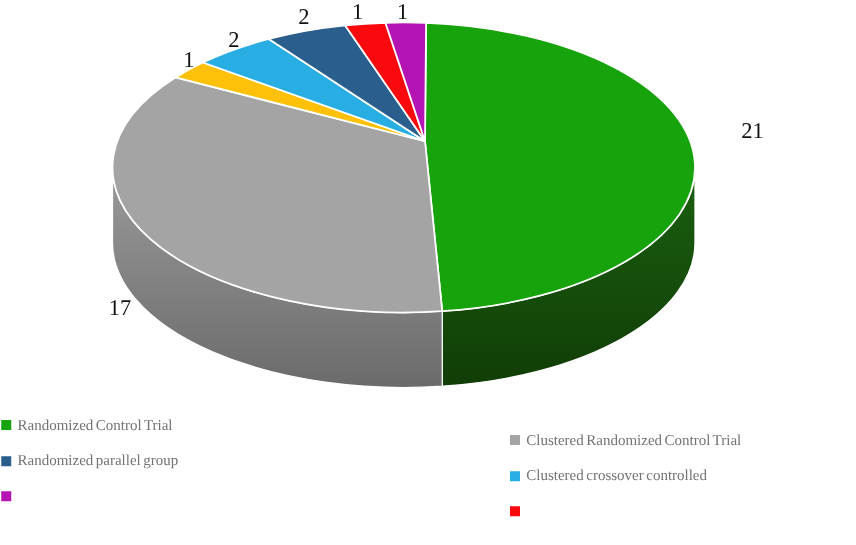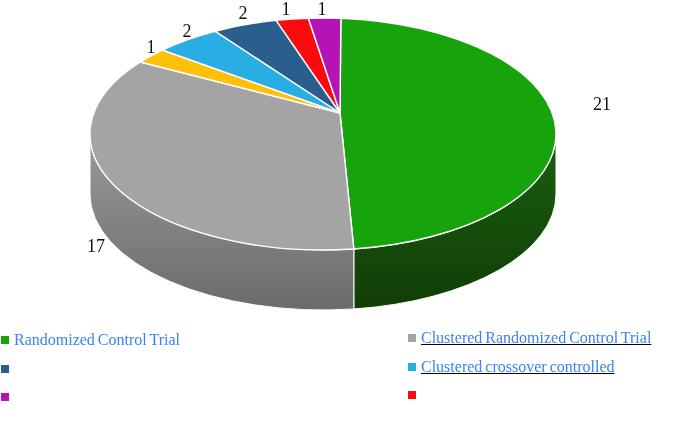--- a/index.html
+++ b/index.html
@@ -15,34 +15,34 @@
     font-family:"Liberation Serif",serif;
     font-size:18px;
     fill:#111;
   }
   .legend-col{
     position:absolute;
     display:flex;
     flex-direction:column;
   }
   .legend-col.left{left:1px;top:326px;}
-  .legend-col.right{left:408px;top:324px;text-decoration:underline;}
+  .legend-col.right{left:408px;top:338px;}
   .legend-item{
     display:flex;
     align-items:center;
     height:28.5px;
   }
   .swatch{
     width:8px;height:8px;
     margin-right:5px;
     flex:none;
   }
   .legend-label{
-    font-size:16px;
-    color:#3b82f6;
+    font-size:12px;
+    color:#737373;
     white-space:nowrap;
     word-spacing:-1px;
   }
 </style>
 </head>
 <body>
 
 <div class="figure">
   <svg class="chart-svg" width="685" height="330" viewBox="0 0 685 330">
     <defs>
@@ -79,20 +79,21 @@
       </g>
   </svg>
   <div class="legend">
     <div class="legend-col left">
         <div class="legend-item">
           <span class="swatch" style="background: rgb(23, 163, 11);"></span>
           <span class="legend-label">Randomized Control Trial</span>
         </div>
         <div class="legend-item">
           <span class="swatch" style="background: rgb(42, 94, 140);"></span>
+          <span class="legend-label">Randomized parallel group</span>
         </div>
         <div class="legend-item">
           <span class="swatch" style="background: rgb(180, 20, 180);"></span>
         </div>
       </div>
     <div class="legend-col right">
         <div class="legend-item">
           <span class="swatch" style="background: rgb(164, 164, 164);"></span>
           <span class="legend-label">Clustered Randomized Control Trial</span>
         </div>

